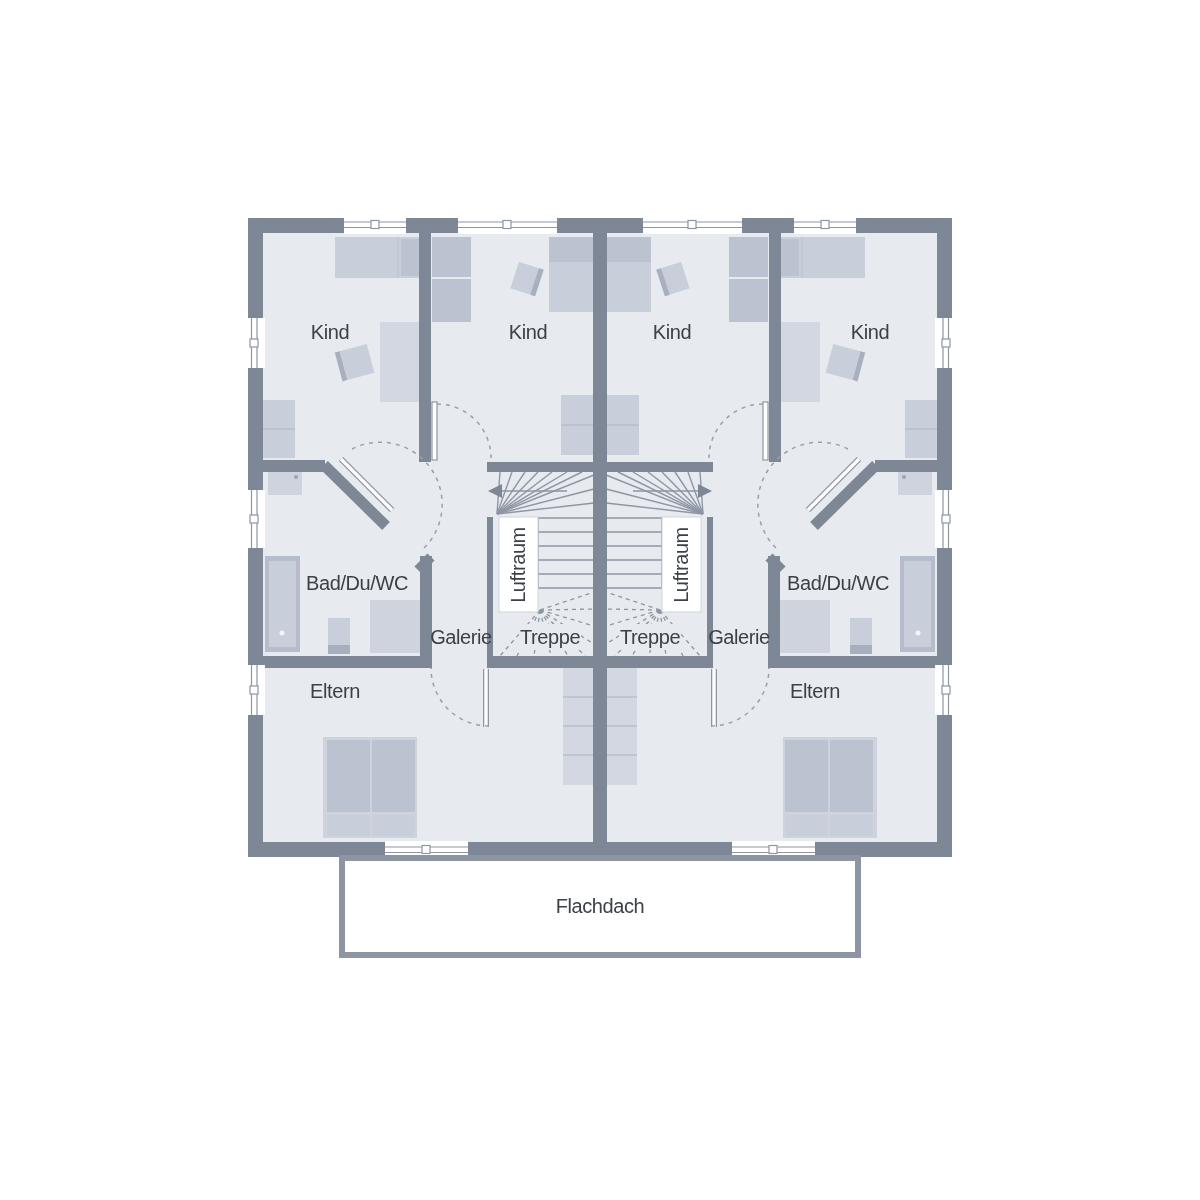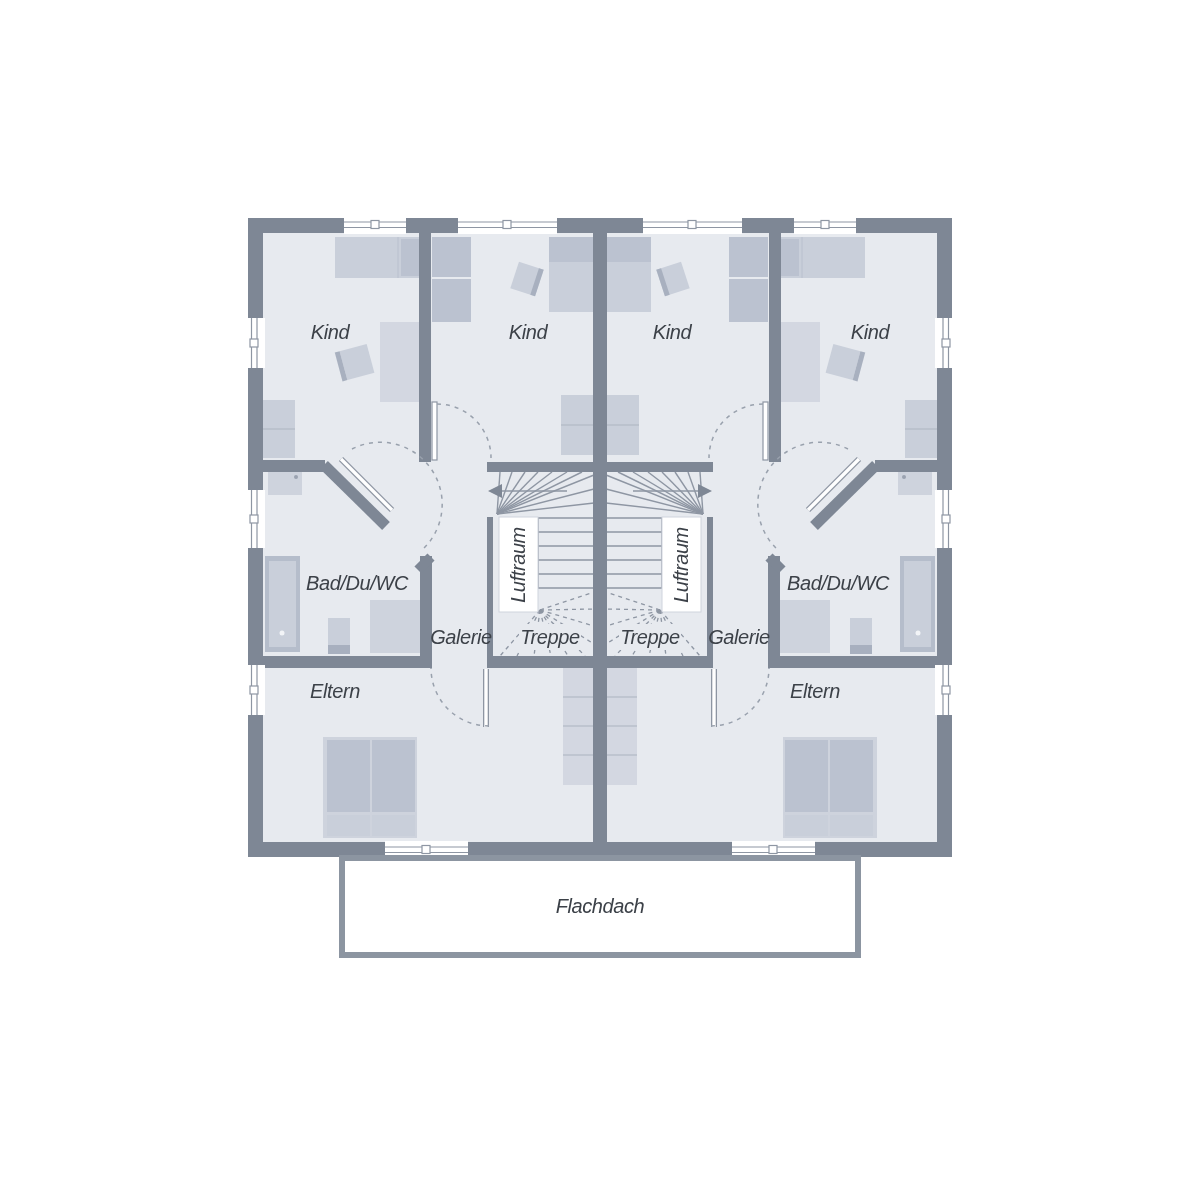--- a/index.html
+++ b/index.html
@@ -1,17 +1,17 @@
 <!DOCTYPE html>
 <html><head>
 <meta charset="utf-8">
 <style>
   html,body{margin:0;padding:0;background:#ffffff;}
   #canvas{position:relative;width:1200px;height:1200px;background:#ffffff;overflow:hidden;
-          font-family:"Liberation Sans",sans-serif;font-style:italic;}
+          font-family:"Liberation Sans",sans-serif;}
   svg{position:absolute;left:0;top:0;}
   .floor{fill:#e7eaef;}
   .wall{fill:#7e8795;}
   .wallln{stroke:#7e8795;fill:none;}
   .tread{stroke:#8e96a3;stroke-width:1.4;fill:none;}
   .treadd{stroke:#8e96a3;stroke-width:1.3;fill:none;stroke-dasharray:4 4;}
   .arc{stroke:#99a1ad;stroke-width:1.5;fill:none;stroke-dasharray:4 5;}
   .win{fill:#ffffff;}
   .winline{stroke:#8e96a3;stroke-width:1.2;}
   .handle{fill:#ffffff;stroke:#8e96a3;stroke-width:1.2;}

